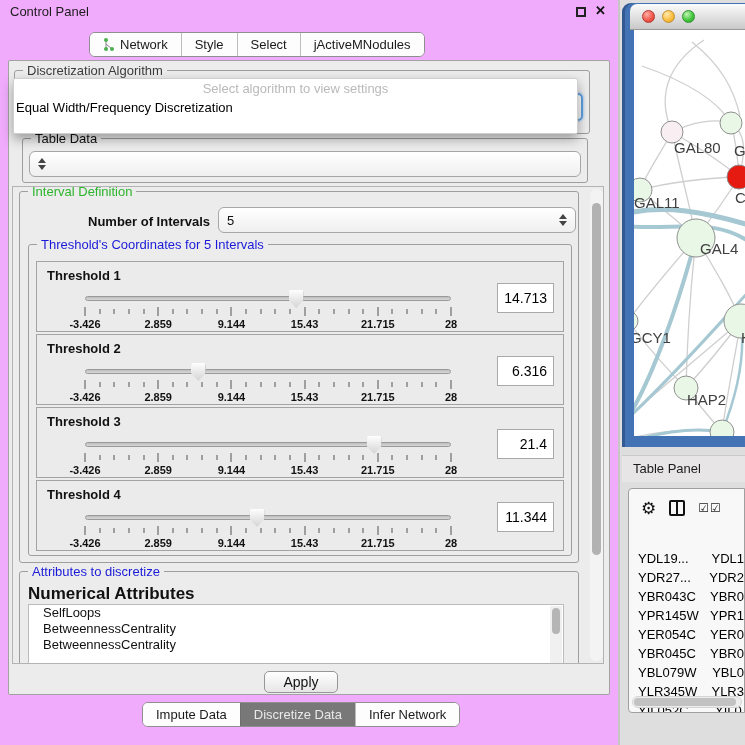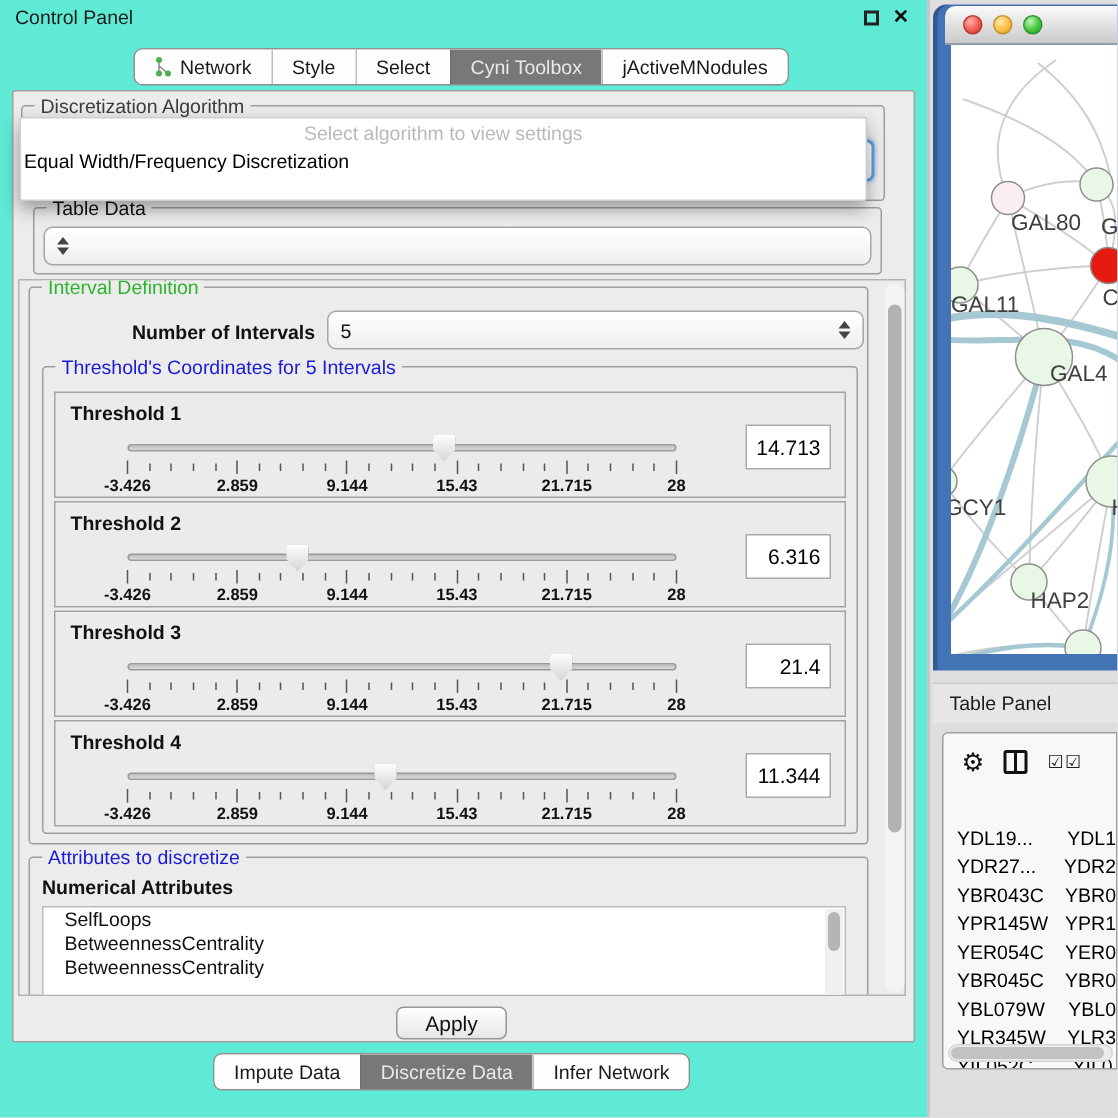--- a/index.html
+++ b/index.html
@@ -1,21 +1,21 @@
 <!DOCTYPE html>
 <html><head>
 <meta charset="utf-8">
 <style>
   * { margin:0; padding:0; box-sizing:border-box; }
   html,body { width:745px; height:745px; }
   body { font-family:"Liberation Sans", sans-serif; background:#e0e0e0; position:relative; overflow:hidden; }
   .abs { position:absolute; }
 
   
-  .control-panel { left:0; top:0; width:618px; height:745px; background:#5eead4; }
+  .control-panel { left:0; top:0; width:618px; height:745px; background:#f0abfc; }
   .cp-titlebar { left:0; top:0; width:618px; height:24px; }
   .cp-title { left:10px; top:4px; font-size:13px; color:#1c1c1c; }
   .float-icon { right:32px; top:7px; width:10px; height:10px; border:2px solid #222; }
   .close-icon { right:12px; top:3px; font-size:13px; font-weight:bold; color:#111; }
 
   .tabstrip { display:inline-flex; border:1px solid #8f8f8f; border-radius:6px; overflow:hidden; background:#fff; height:25px; }
   .tabstrip .seg { display:flex; align-items:center; gap:5px; padding:0 13px; font-size:13px; color:#1a1a1a; background:#fdfdfd; border-left:1px solid #bdbdbd; white-space:nowrap; }
   .tabstrip .seg:first-child { border-left:none; }
   .tabstrip .seg.sel { background:#787878; color:#e9e9e9; border-left:1px solid #6e6e6e; }
   .top-tabs { left:89px; top:32px; }
@@ -62,21 +62,21 @@
   .handle { position:absolute; top:0; width:15px; height:18px; background:linear-gradient(#fefefe,#d4d4d4); clip-path:polygon(8% 0,92% 0,100% 12%,100% 55%,50% 100%,0 55%,0 12%); filter:drop-shadow(0 0 1px #777); transform:translateX(-50%); }
   .ticks { position:absolute; left:0; right:0; top:17px; height:10px; }
   .tick { position:absolute; width:1px; background:#555; transform:translateX(-50%); }
   .tick.minor { height:5px; top:2px; }
   .tick.major { height:9px; top:0; }
   .tick-labels { position:absolute; left:0; right:0; top:28px; height:12px; }
   .tick-lab { position:absolute; transform:translateX(-50%); font-size:11px; font-weight:bold; color:#111; white-space:nowrap; }
   .value-box { position:absolute; right:9px; top:21px; width:57px; height:30px; background:#fff; border:1px solid #a9a9a9; font-size:14px; color:#000; text-align:right; line-height:28px; padding-right:6px; }
 
   .attr-group { left:6px; top:384px; width:560px; height:110px; }
-  .attr-header { position:absolute; left:8px; top:12px; font-size:13px; font-weight:bold; color:#111;text-align:center; }
+  .attr-header { position:absolute; left:8px; top:12px; font-size:17px; font-weight:bold; color:#111;text-align:center; }
   .attr-list { position:absolute; left:8px; top:32px; width:536px; height:70px; background:#fff; border:1px solid #bbb; overflow:hidden; }
   .attr-item { font-size:13px; color:#111; padding-left:14px; height:16px; line-height:16px; }
   .attr-scroll { position:absolute; right:1px; top:1px; width:12px; height:66px; background:#f0f0f0; }
   .attr-scroll .thumb { position:absolute; left:2px; top:2px; width:8px; height:26px; background:#b5b5b5; border-radius:4px; }
 
   .apply-btn { left:264px; top:671px; width:74px; height:22px; border:1px solid #969696; border-radius:5px; background:linear-gradient(#ffffff,#e6e6e6); font-size:14px; color:#111; text-align:center; line-height:20px; }
 
   
   .right-bg { left:618px; top:0; width:127px; height:745px; background:#dedede; }
   .divider { left:618px; top:0; width:2px; height:745px; background:#c6c6c6; }
@@ -131,23 +131,20 @@
           <circle cx="3" cy="12" r="2" fill="#4caf50"></circle>
           <circle cx="9" cy="12" r="2" fill="#4caf50"></circle>
         </svg>
         <span>Network</span>
       </div>
       <div class="seg">
         <span>Style</span>
       </div>
       <div class="seg">
         <span>Select</span>
-      </div>
-      <div class="seg sel">
-        <span>Cyni Toolbox</span>
       </div>
       <div class="seg">
         <span>jActiveMNodules</span>
       </div>
     </div>
 
   <div class="abs main-frame"></div>
 
   <div class="groupbox algo-group">
     <span class="legend dark">Discretization Algorithm</span>

